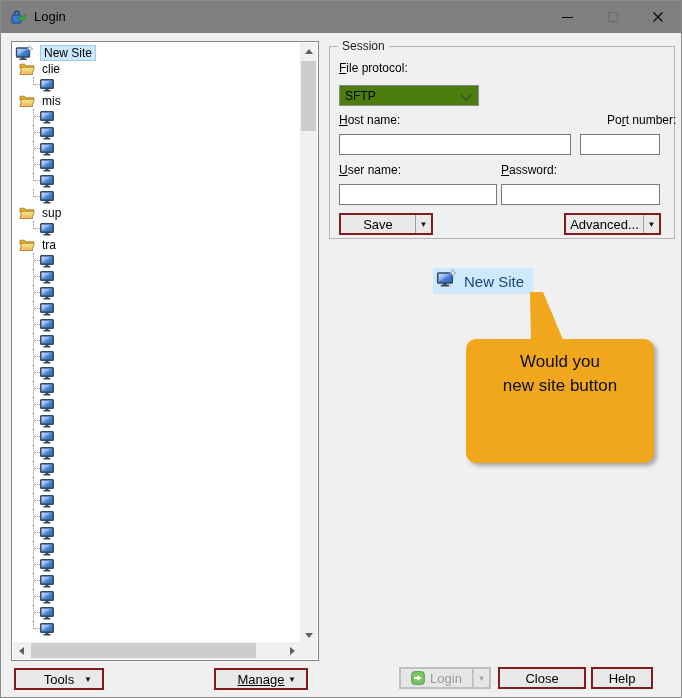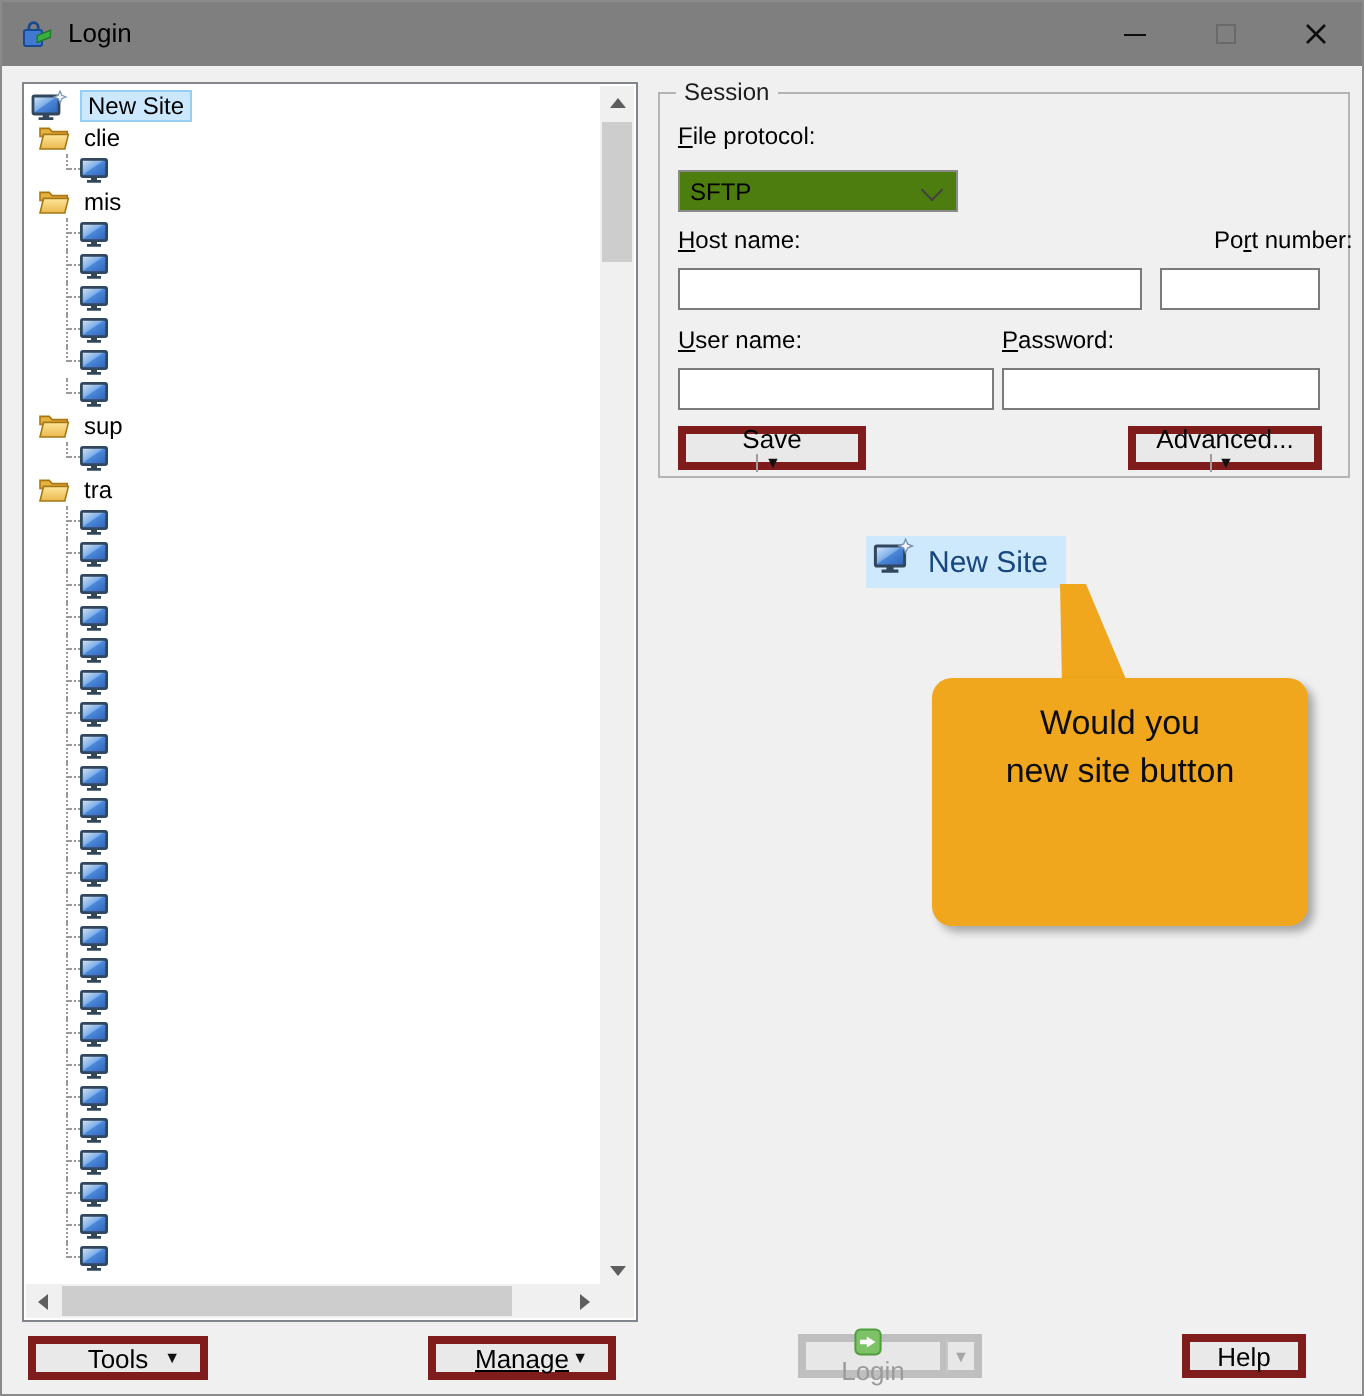--- a/index.html
+++ b/index.html
@@ -52,22 +52,22 @@
   .combo{ position:absolute; left:9px; top:38px; width:140px; height:21px; background:#4d7c0f;
     border:1px solid #8b8b8b; font-size:12px; display:flex; align-items:center; padding-left:5px; }
   .chev{ position:absolute; right:8px; top:5px; width:8px; height:8px;
     border-right:1.4px solid #424242; border-bottom:1.4px solid #424242; transform:rotate(45deg); }
   .tinput{ position:absolute; height:21px; background:#fff; border:1px solid #7a7a7a;
     font-family:"Liberation Sans",sans-serif; font-size:12px; padding:0 4px; }
   .spinbox{ position:absolute; left:250px; top:87px; width:80px; height:21px; background:#fff;
     border:1px solid #7a7a7a; display:flex; }
   .spin-input{ flex:1; border:0; outline:0; text-align:right; font-size:12px; padding-right:3px;
     font-family:"Liberation Sans",sans-serif; background:transparent; }
-  .btn{ position:absolute; background:#e9e9e9; border:4px solid #7f1d1d; font-size:13px; color:#000;
-    display:flex; align-items:center; justify-content:center;flex-direction:column; }
+  .btn{ position:absolute; background:#e9e9e9; border:2px solid #7f1d1d; font-size:13px; color:#000;
+    display:flex; align-items:center; justify-content:center; }
   .split{ display:flex; padding:0; }
   .split-main{ flex:1; display:flex; align-items:center; justify-content:center; height:100%; }
   .split-arrow{ width:16px; height:100%; border-left:1px solid #9d9d9d; display:flex;
     align-items:center; justify-content:center; font-size:8px; color:#111; }
   .dd-arrow{ font-size:8px; color:#111; position:absolute; right:10px; top:50%; transform:translateY(-50%); }
   
   .newsite-chip{ position:absolute; left:432px; top:267px; width:100px; height:26px; background:#cde9fb;
     display:flex; align-items:center; padding-left:3px; }
   .newsite-chip .lbl{ font-size:15px; color:#17477e; margin-left:6px; white-space:nowrap; }
   .bubble{ position:absolute; left:465px; top:338px; width:188px; height:124px; border-radius:10px;
@@ -559,17 +559,20 @@
       <svg width="14" height="14" viewBox="0 0 14 14">
         <rect x="0.7" y="0.7" width="12.6" height="12.6" rx="2.6" fill="#7ec268" stroke="#4e9e3f"></rect>
         <path d="M3 5.9 h3.4 V4.2 L10.8 7 6.4 9.8 V8.1 H3 z" fill="#ffffff"></path>
       </svg>
     </span>
     <span>Login</span>
   </div>
   <div class="btn btn-login-arrow">
     <span>▼</span>
   </div>
+  <div class="btn btn-close">
+      <span>Close</span>
+    </div>
   <div class="btn btn-help">
       <span>Help</span>
     </div>
 
 </div>
 
 </body></html>

